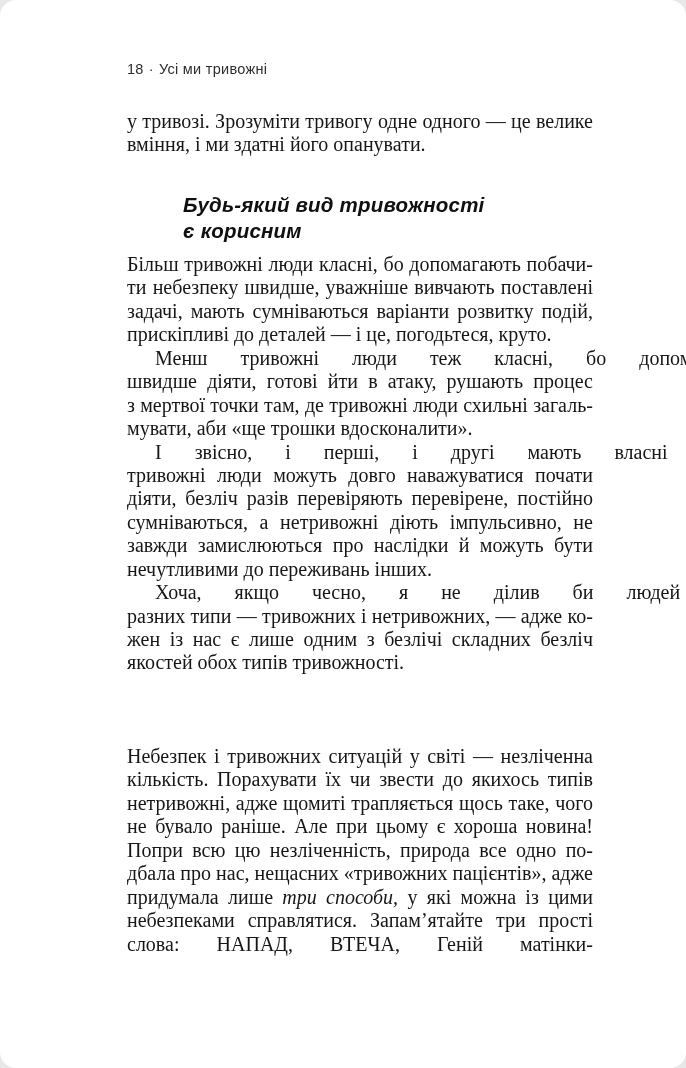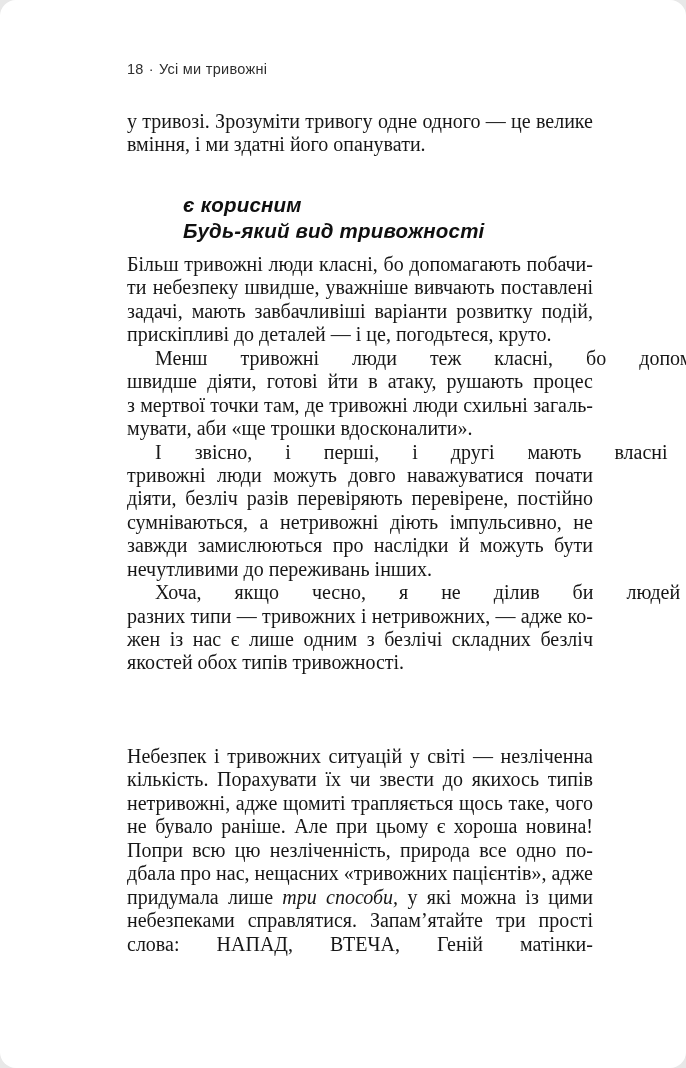--- a/index.html
+++ b/index.html
@@ -50,22 +50,22 @@
         <span>одне</span>
         <span>одного</span>
         <span>—</span>
         <span>це</span>
         <span>велике</span>
       </div>
       <div class="line"><span>вміння, і ми здатні його опанувати.</span></div>
     </div>
 
   <h2 class="heading" id="h1">
+    <div>Будь-який вид тривожності</div>
     <div>є корисним</div>
-    <div>Будь-який вид тривожності</div>
   </h2>
 
   <div class="textcol" id="body1">
       <div class="line j">
         <span>Більш</span>
         <span>тривожні</span>
         <span>люди</span>
         <span>класні,</span>
         <span>бо</span>
         <span>допомагають</span>
@@ -75,21 +75,21 @@
         <span>ти</span>
         <span>небезпеку</span>
         <span>швидше,</span>
         <span>уважніше</span>
         <span>вивчають</span>
         <span>поставлені</span>
       </div>
       <div class="line j">
         <span>задачі,</span>
         <span>мають</span>
-        <span>завбачливіші</span>
+        <span>сумніваються</span>
         <span>варіанти</span>
         <span>розвитку</span>
         <span>подій,</span>
       </div>
       <div class="line"><span>прискіпливі до деталей — і це, погодьтеся, круто.</span></div>
       <div class="line j indent">
         <span>Менш</span>
         <span>тривожні</span>
         <span>люди</span>
         <span>теж</span>

